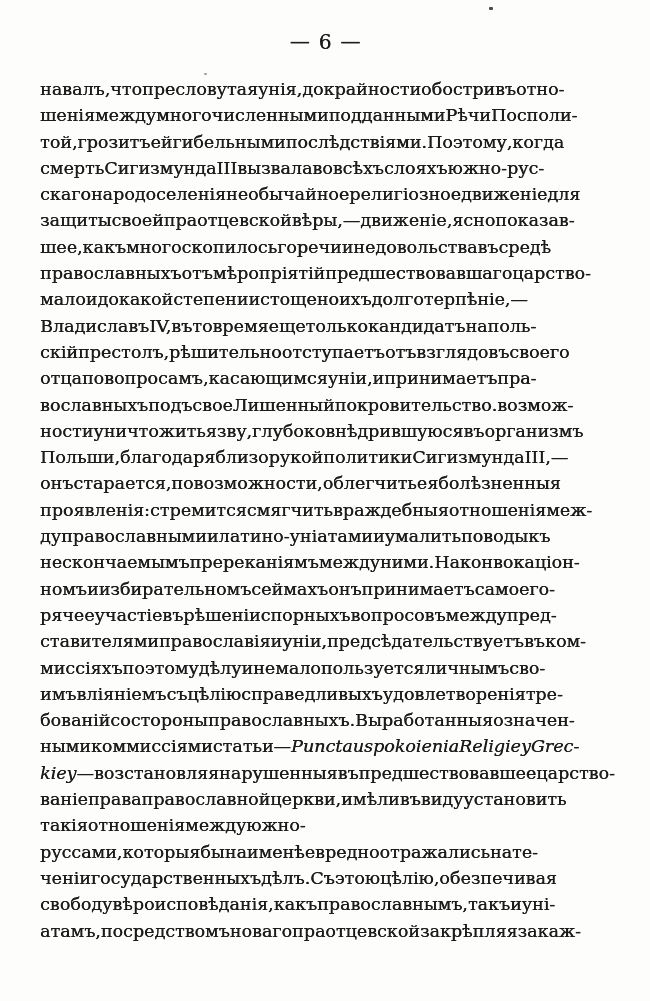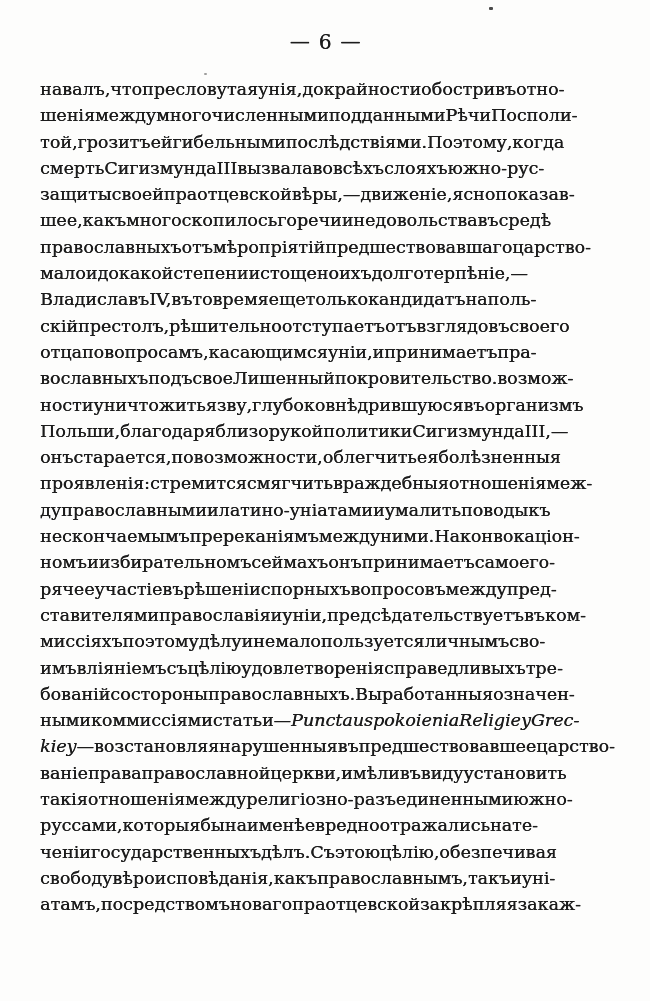--- a/index.html
+++ b/index.html
@@ -101,20 +101,28 @@
         <span>смерть</span>
         <span>Сигизмунда</span>
         <span>III</span>
         <span>вызвала</span>
         <span>во</span>
         <span>всѣхъ</span>
         <span>слояхъ</span>
         <span>южно-рус-</span>
       </div>
     <div class="line">
+        <span>скаго</span>
+        <span>народоселенія</span>
+        <span>необычайное</span>
+        <span>религіозное</span>
+        <span>движеніе</span>
+        <span>для</span>
+      </div>
+    <div class="line">
         <span>защиты</span>
         <span>своей</span>
         <span>праотцевской</span>
         <span>вѣры,—движеніе,</span>
         <span>ясно</span>
         <span>показав-</span>
       </div>
     <div class="line">
         <span>шее,</span>
         <span>какъ</span>
@@ -273,22 +281,22 @@
         <span>мало</span>
         <span>пользуется</span>
         <span>личнымъ</span>
         <span>сво-</span>
       </div>
     <div class="line">
         <span>имъ</span>
         <span>вліяніемъ</span>
         <span>съ</span>
         <span>цѣлію</span>
+        <span>справедливыхъ</span>
         <span>удовлетворенія</span>
-        <span>справедливыхъ</span>
         <span>тре-</span>
       </div>
     <div class="line">
         <span>бованій</span>
         <span>со</span>
         <span>стороны</span>
         <span>православныхъ.</span>
         <span>Выработанныя</span>
         <span>означен-</span>
       </div>
@@ -316,21 +324,20 @@
         <span>церкви,</span>
         <span>имѣли</span>
         <span>въ</span>
         <span>виду</span>
         <span>установить</span>
       </div>
     <div class="line">
         <span>такія</span>
         <span>отношенія</span>
         <span>между</span>
-        <span>религіозно-разъединенными</span>
         <span>южно-</span>
       </div>
     <div class="line">
         <span>руссами,</span>
         <span>которыя</span>
         <span>бы</span>
         <span>наименѣе</span>
         <span>вредно</span>
         <span>отражались</span>
         <span>на</span>

